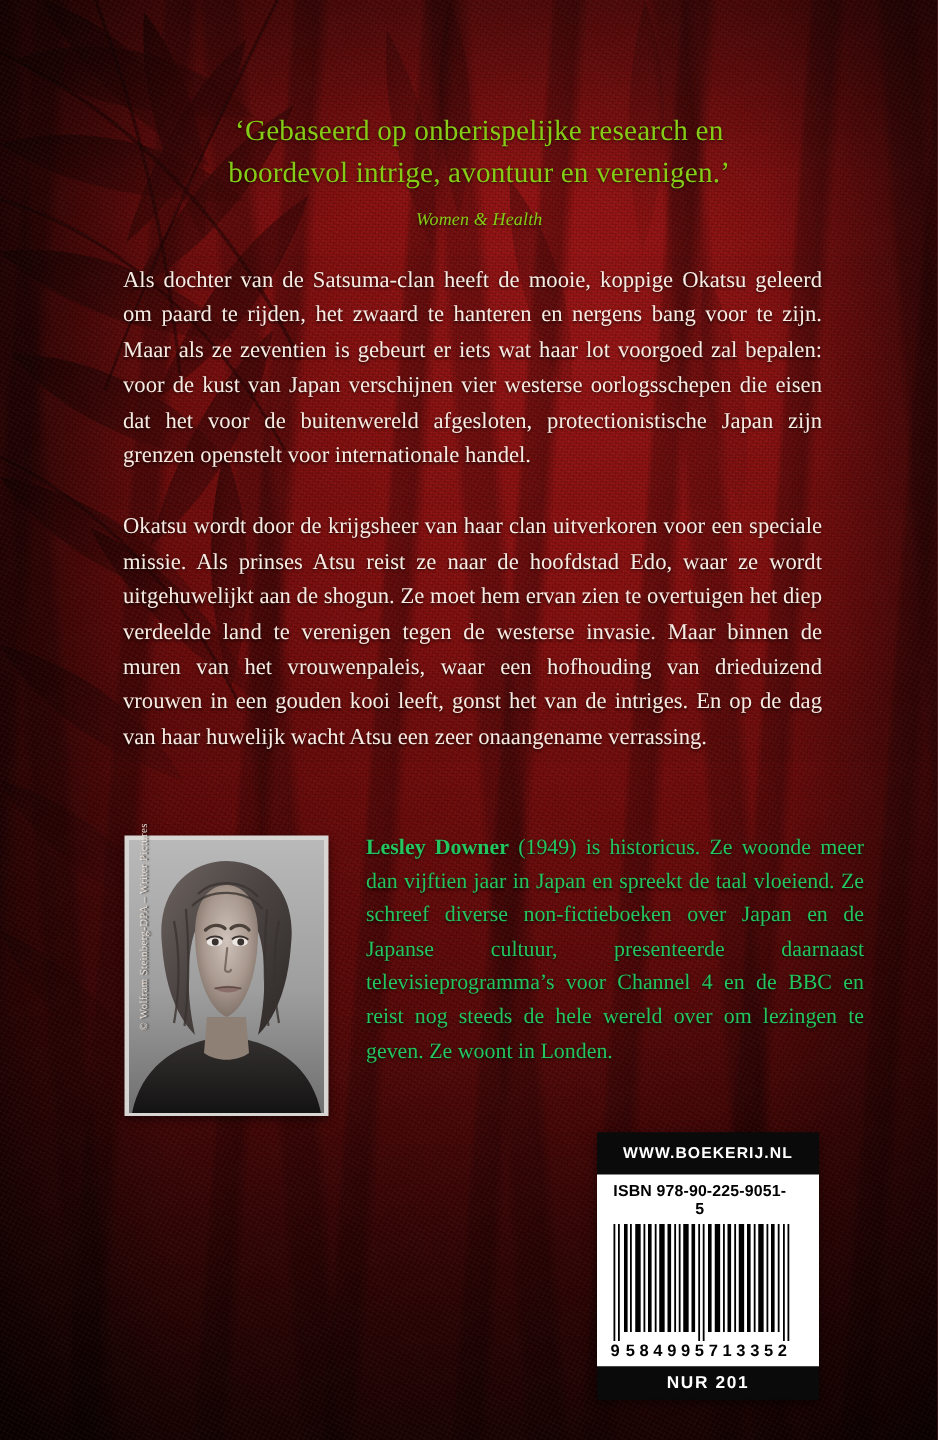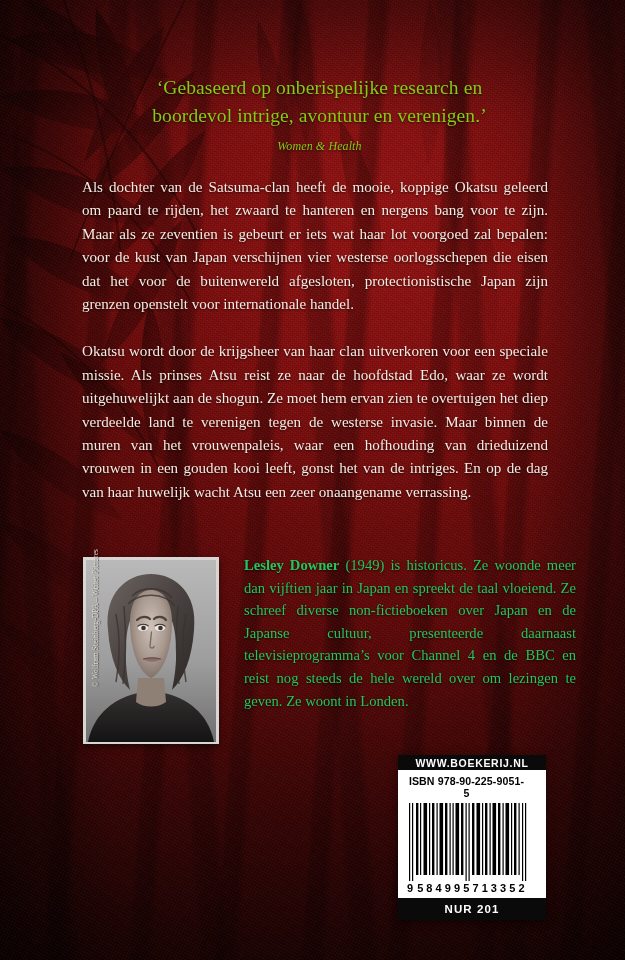--- a/index.html
+++ b/index.html
@@ -176,21 +176,21 @@
   .barcode-block {
     position: absolute;
     left: 398px;
     top: 755px;
     width: 148px;
     background: #0a0a0a;
     padding: 0;
     box-shadow: 0 2px 7px rgba(0,0,0,.5);
   }
   .bc-url {
-    height: 15px;
+    height: 28px;
     display: flex; align-items: center; justify-content: center;
     color: #ffffff;
     background: #0a0a0a;
     font-family: "Liberation Sans", sans-serif;
     font-weight: bold;
     font-size: 10.5px;
     letter-spacing: .7px;
   }
   .bc-white {
     background: #ffffff;

